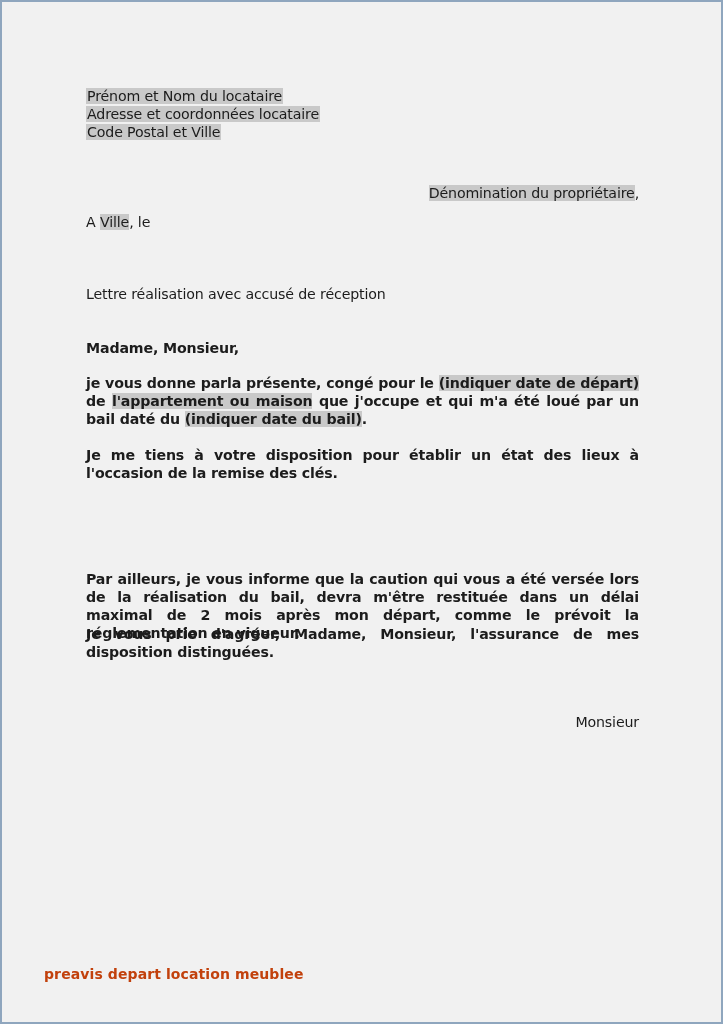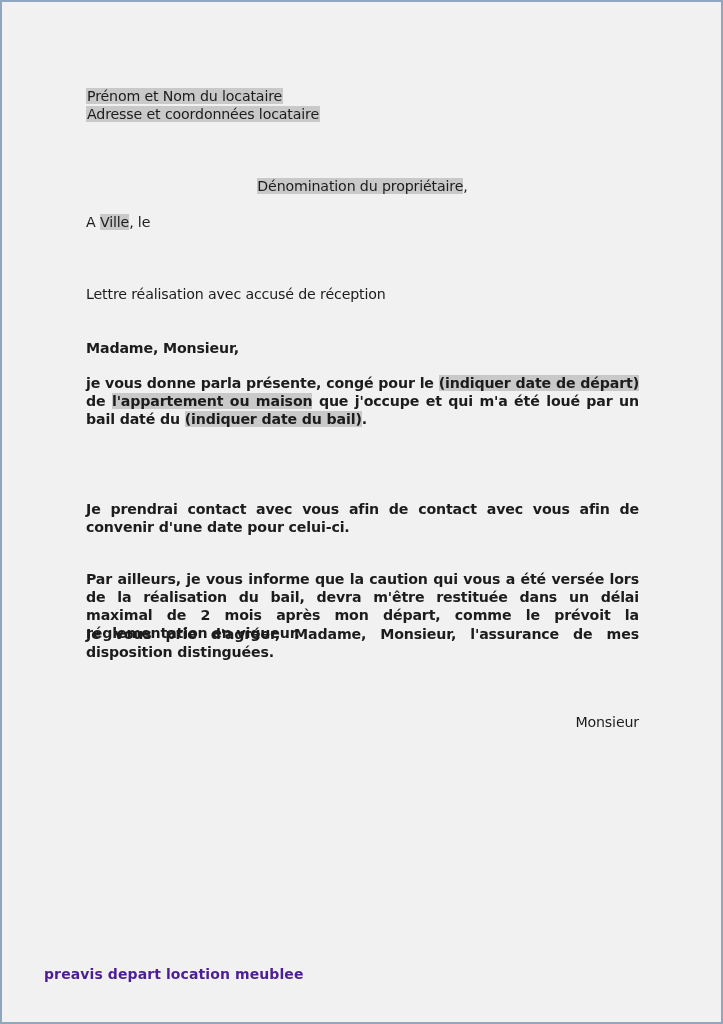--- a/index.html
+++ b/index.html
@@ -37,22 +37,22 @@
     .sender {
       top: 85px;
     }
     .sender div {
       display: block;
     }
     .sender span {
       padding: 0 1px;
     }
     .recipient {
-      top: 175px;
-      text-align: center;
+      top: 182px;
+      text-align: right;
     }
     .place-date {
       top: 211px;
     }
     .subject {
       top: 283px;
     }
     .salutation {
       top: 337px;
       font-weight: bold;
@@ -70,46 +70,47 @@
       top: 711px;
       text-align: right;
     }
     .caption {
       position: absolute;
       left: 42px;
       top: 964px;
       font-family: "DejaVu Sans", sans-serif;
       font-size: 14px;
       font-weight: bold;
-      color: #4c1d95;
+      color: #c2410c;
       letter-spacing: 0.1px;
     }
   </style>
 </head>
 <body>
 
 <div class="page">
 
   <div class="doc sender">
     <div><span class="hl">Prénom et Nom du locataire</span></div>
     <div><span class="hl">Adresse et coordonnées locataire</span></div>
+    <div><span class="hl">Code Postal et Ville</span></div>
   </div>
 
   <div class="doc recipient"><span class="hl">Dénomination du propriétaire</span><span>,</span></div>
 
   <div class="doc place-date"><span>A </span><span class="hl">Ville</span><span>, le</span></div>
 
   <div class="doc subject">Lettre réalisation avec accusé de réception</div>
 
   <div class="doc salutation">Madame, Monsieur,</div>
 
   <div class="doc para p1"><span>je vous donne parla présente, congé pour le </span><span class="hl">(indiquer date de départ)</span><span> de </span><span class="hl">l'appartement ou maison</span><span> que j'occupe et qui m'a été loué par un bail daté du </span><span class="hl">(indiquer date du bail)</span><span>.</span></div>
 
+  <div class="doc para p2">Je me tiens à votre disposition pour établir un état des lieux à l'occasion de la remise des clés.</div>
 
-  <div class="doc para p3">Je prendrai contact avec vous afin de contact avec vous afin de convenir d'une date pour celui-ci.</div>
 
   <div class="doc para p4">Par ailleurs, je vous informe que la caution qui vous a été versée lors de la réalisation du bail, devra m'être restituée dans un délai maximal de 2 mois après mon départ, comme le prévoit la réglementation en vigueur.</div>
 
   <div class="doc para p5">Je vous prie d'agréer, Madame, Monsieur, l'assurance de mes disposition distinguées.</div>
 
   <div class="doc signature">Monsieur</div>
 
   <div class="caption">preavis depart location meublee</div>
 </div>
 

